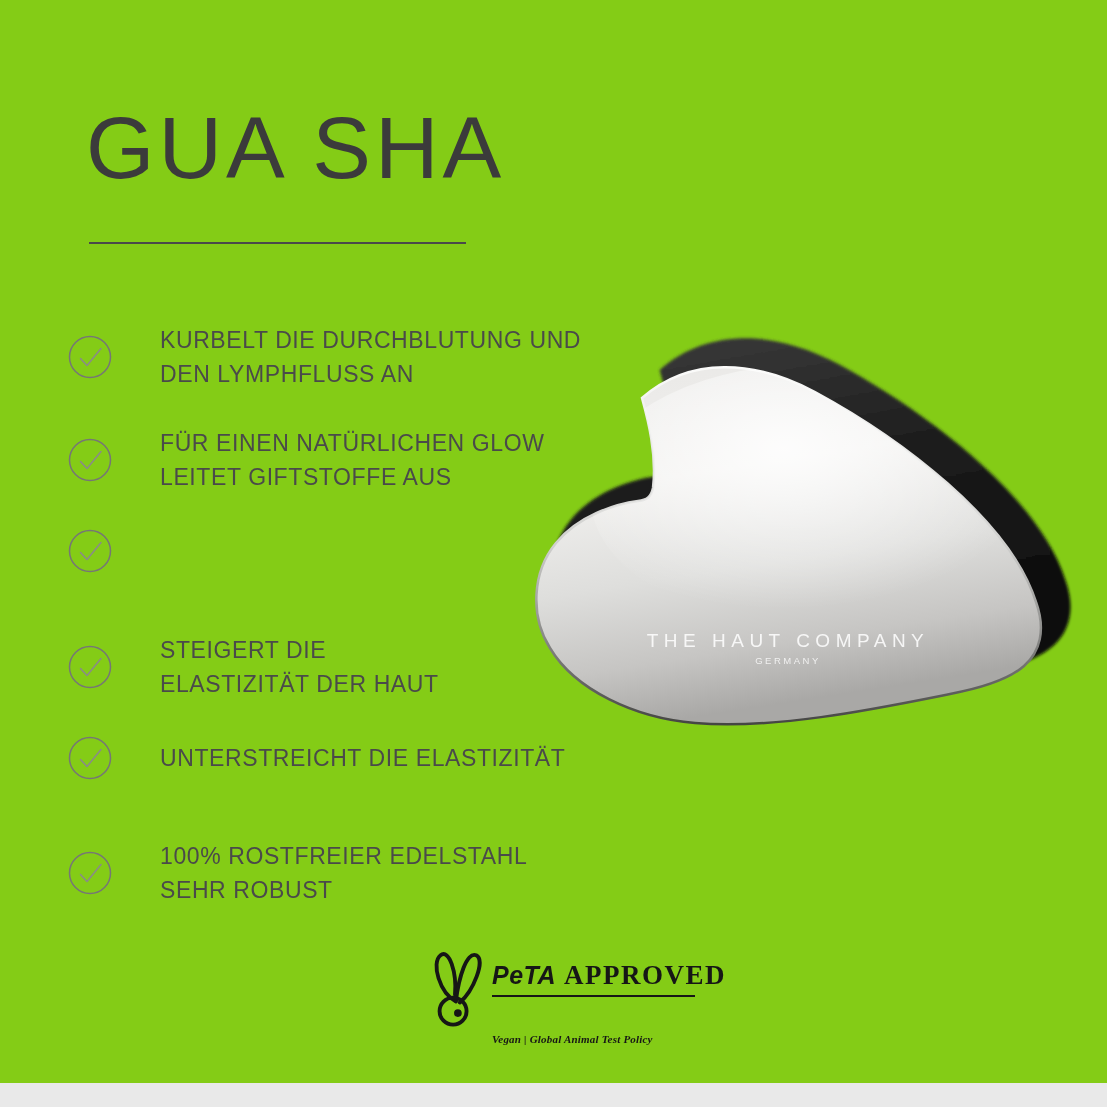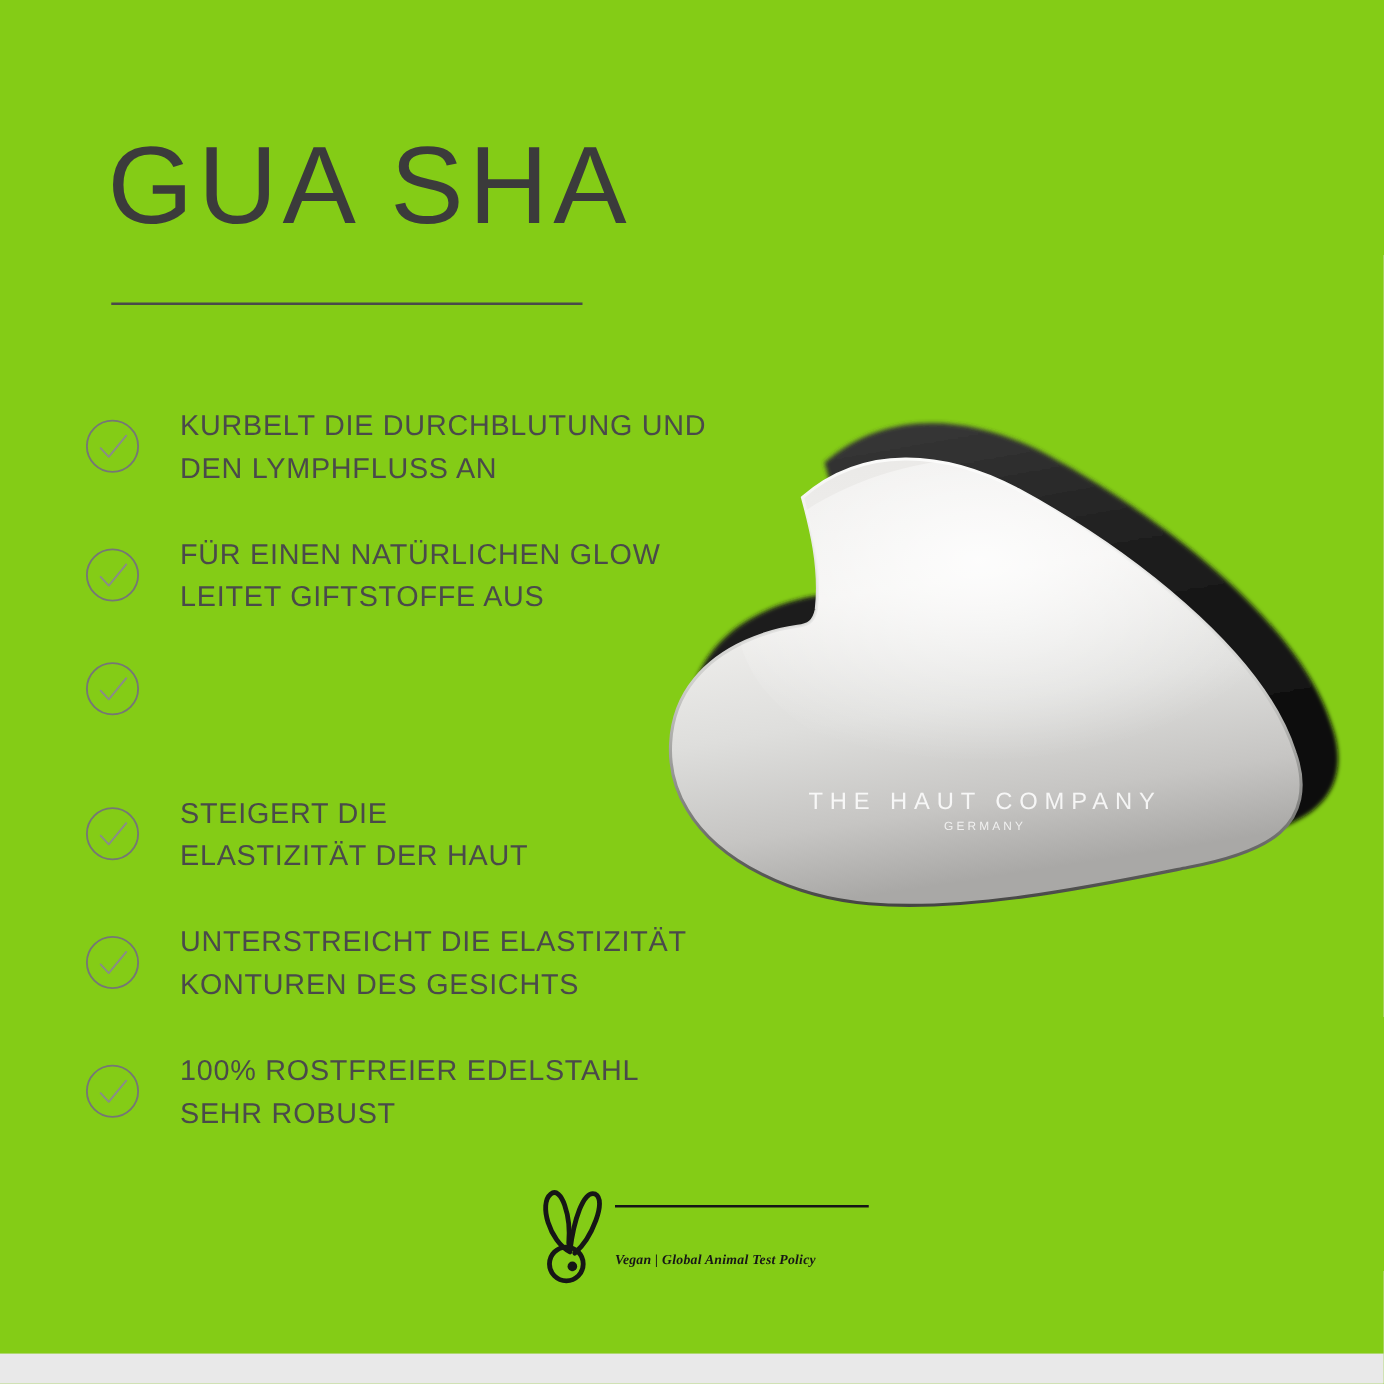--- a/index.html
+++ b/index.html
@@ -13,21 +13,21 @@
     position:absolute; left:86px; top:104px;
     font-size:88px; font-weight:300; letter-spacing:4px;
     color:#3b3b3b; line-height:1; white-space:nowrap;
   }
   .title-underline {
     position:absolute; left:89px; top:242px; width:377px; height:2px;
     background:#4a4a4a;
   }
   .benefit {
     position:absolute; left:68px; width:560px;
-    display:flex; align-items:center; gap:32px;
+    display:flex; align-items:center; gap:48px;
   }
   .check { flex:0 0 44px; height:44px; }
   .benefit-text {
     font-size:23px; line-height:34px; letter-spacing:0.6px;
     color:#4a4a4a; font-weight:400;
   }
   .benefit-line { display:block; white-space:nowrap; }
   .product-svg { position:absolute; left:520px; top:330px; }
   .peta {
     position:absolute; left:428px; top:946px; width:260px;
@@ -109,21 +109,20 @@
 
     <div class="benefit" style="top:736px">
       <span class="check">
         <svg width="44" height="44" viewBox="0 0 44 44">
             <circle cx="22" cy="22" r="20.5" fill="none" stroke="#767676" stroke-width="1.5"></circle>
             <path d="M12.5,23.5 L19,30.5 L33,13.5" fill="none" stroke="#8a8a8a" stroke-width="1.5" stroke-linecap="round" stroke-linejoin="round"></path>
           </svg>
       </span>
       <p class="benefit-text">
         <span class="benefit-line">UNTERSTREICHT DIE ELASTIZITÄT</span>
-        <span class="benefit-line">KONTUREN DES GESICHTS</span>
       </p>
     </div>
 
     <div class="benefit" style="top:839px">
       <span class="check">
         <svg width="44" height="44" viewBox="0 0 44 44">
             <circle cx="22" cy="22" r="20.5" fill="none" stroke="#767676" stroke-width="1.5"></circle>
             <path d="M12.5,23.5 L19,30.5 L33,13.5" fill="none" stroke="#8a8a8a" stroke-width="1.5" stroke-linecap="round" stroke-linejoin="round"></path>
           </svg>
       </span>
@@ -179,18 +178,22 @@
   <div class="peta">
     <span>
       <svg width="54" height="86" viewBox="0 0 56 86">
         <path d="M29,56 C12,47 3,16 13,8 C22,1 30,26 28,49" fill="none" stroke="#161616" stroke-width="4" stroke-linecap="round"></path>
         <path d="M29,55 C32,31 40,4 50,8 C60,13 47,45 33,57" fill="none" stroke="#161616" stroke-width="4" stroke-linecap="round"></path>
         <circle cx="26" cy="66" r="14" fill="none" stroke="#161616" stroke-width="4"></circle>
         <circle cx="31" cy="68" r="4" fill="#161616"></circle>
       </svg>
     </span>
     <div class="peta-col">
+      <div class="peta-row1">
+        <span class="peta-brand">PeTA</span>
+        <span class="peta-status">APPROVED</span>
+      </div>
       <div class="peta-rule"></div>
       <div class="peta-tagline">Vegan | Global Animal Test Policy</div>
     </div>
   </div>
 
 </div>
 
 </body></html>

